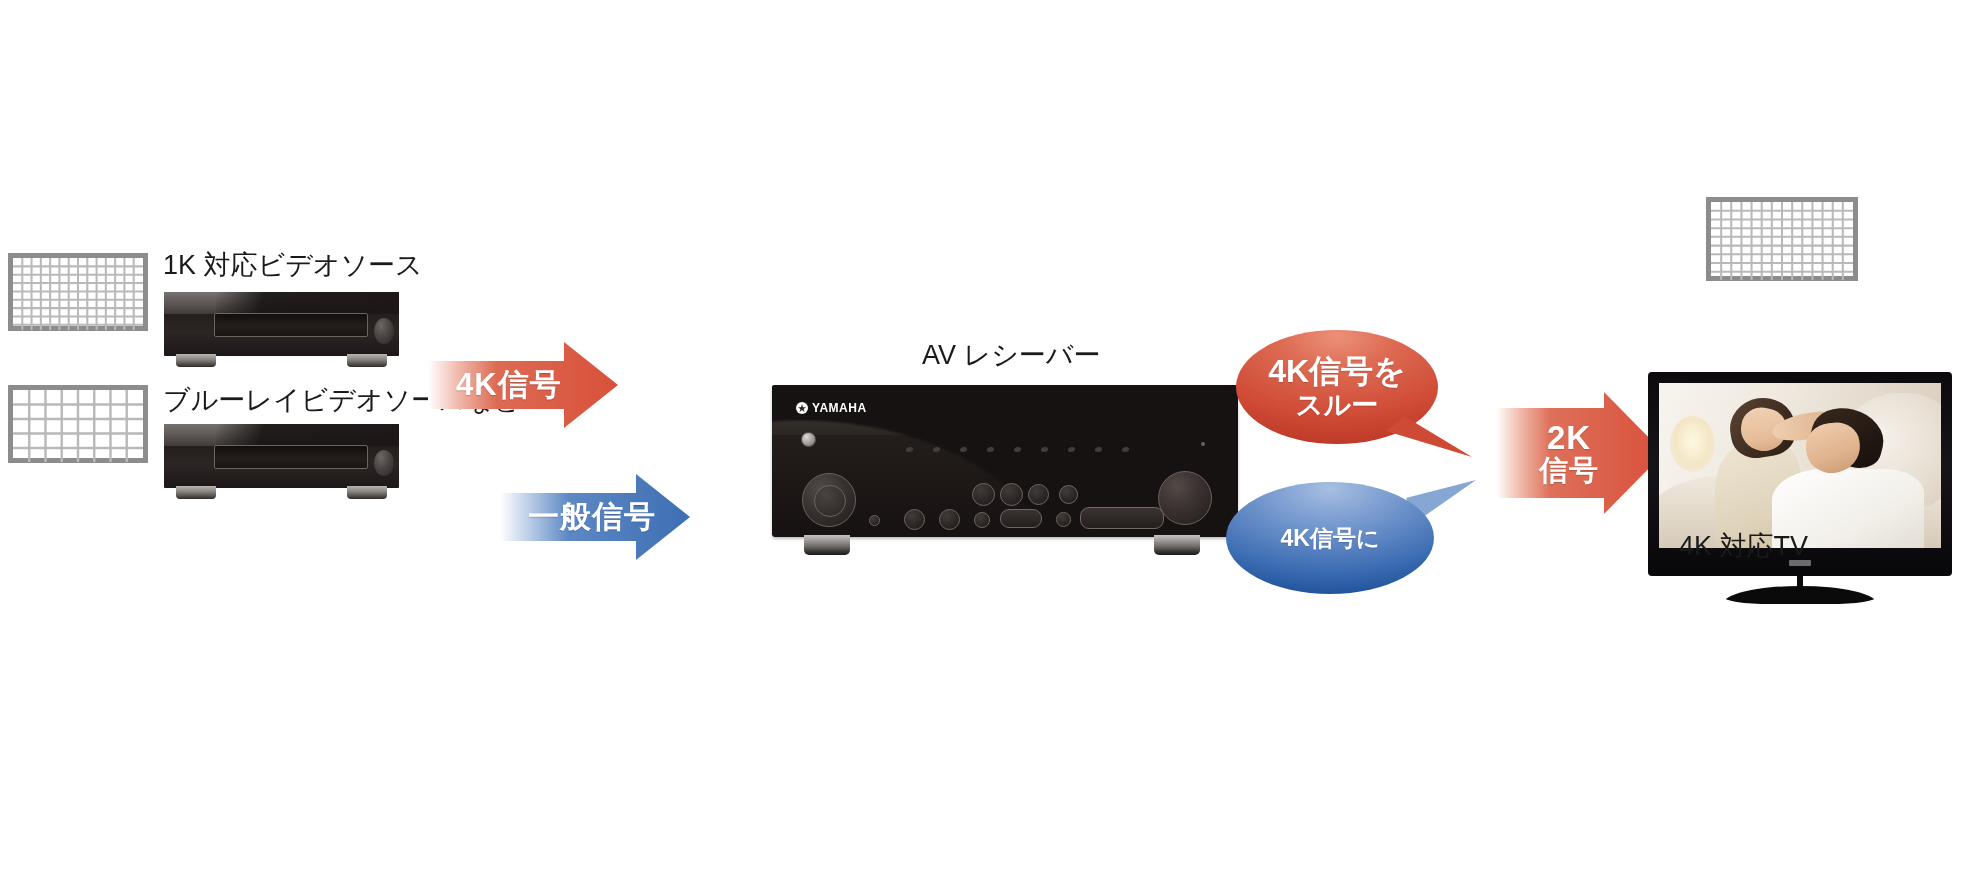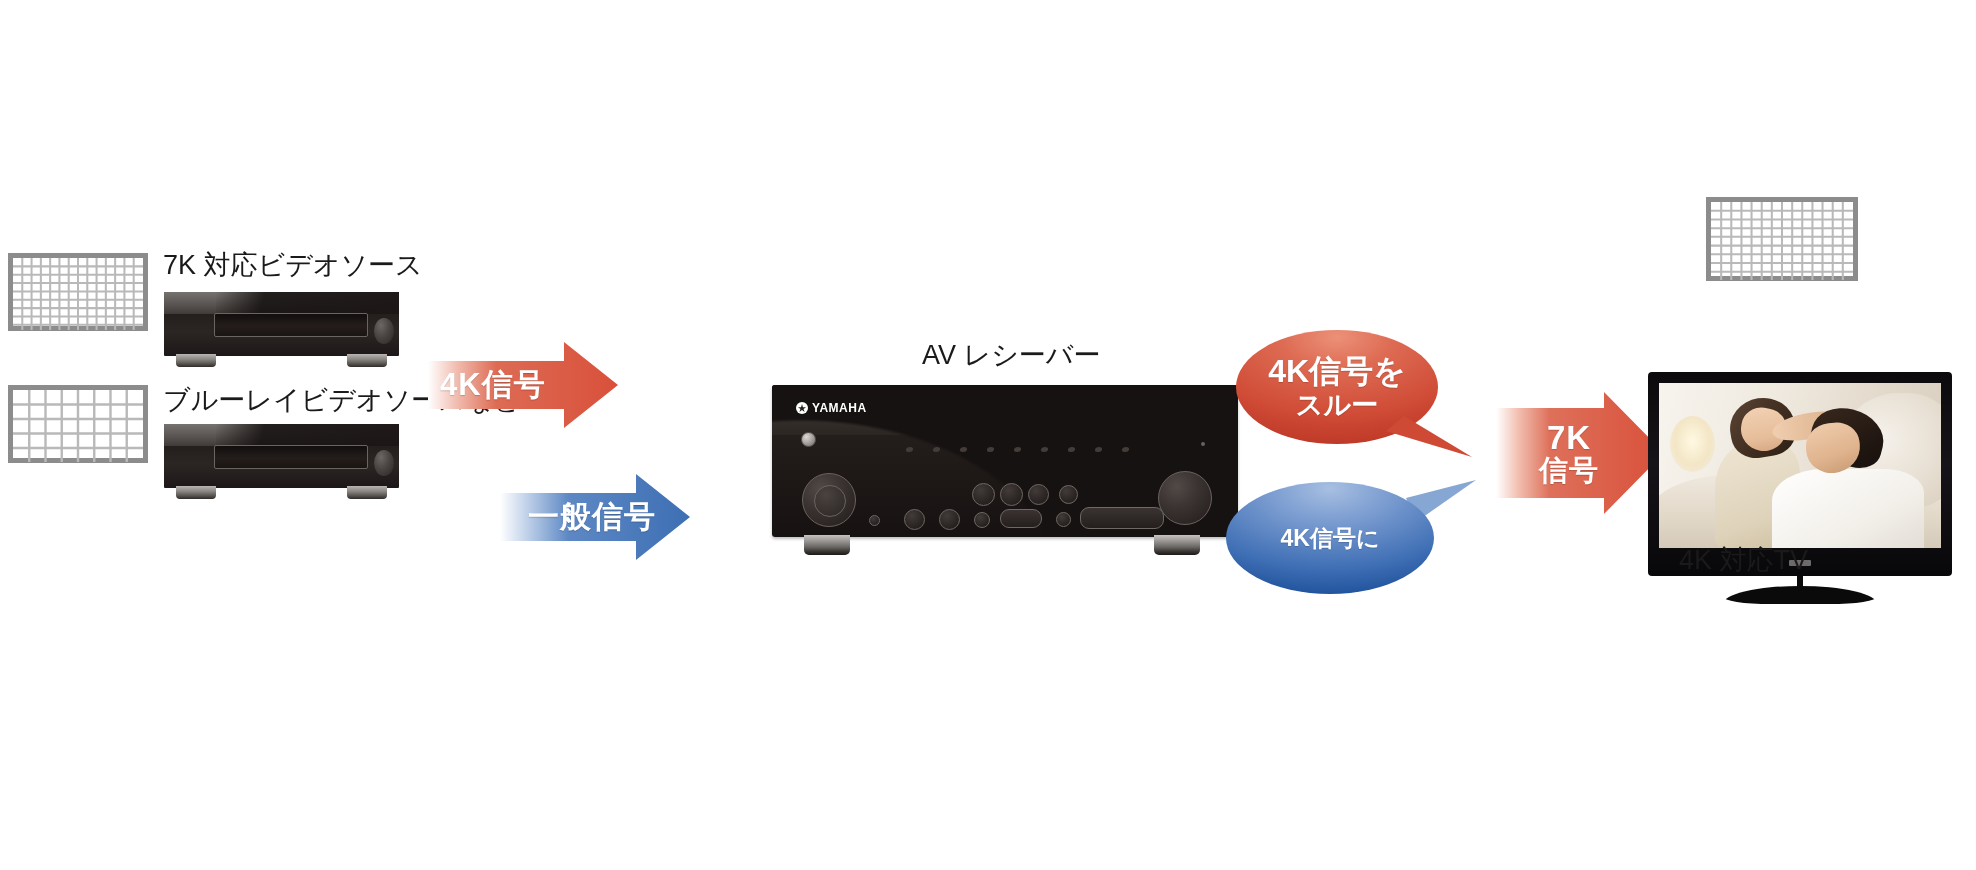--- a/index.html
+++ b/index.html
@@ -390,21 +390,21 @@
         <line x1="0" y1="27" x2="140" y2="27"></line>
           <line x1="0" y1="36" x2="140" y2="36"></line>
         <line x1="0" y1="45" x2="140" y2="45"></line>
           <line x1="0" y1="54" x2="140" y2="54"></line>
         <line x1="0" y1="63" x2="140" y2="63"></line>
           <line x1="0" y1="72" x2="140" y2="72"></line>
       </g>
     </svg>
   </div>
 
-  <div class="caption" style="left:163px; top:247px; font-size:27px;">7K 対応ビデオソース</div>
+  <div class="caption" style="left:163px; top:247px; font-size:27px;">1K 対応ビデオソース</div>
 
   <div class="player" style="left:164px; top:292px; width:235px; height:64px;">
     <div class="body"></div>
     <div class="topface"></div>
     <div class="slot" style="left:50px; top:21px; width:154px;"></div>
     <div class="knob" style="left:210px; top:26px;"></div>
     <div class="foot" style="left:12px;"></div>
     <div class="foot" style="right:12px;"></div>
   </div>
 
@@ -442,21 +442,21 @@
       <defs>
         <linearGradient id="gradRedA" x1="0" y1="0" x2="1" y2="0">
           <stop offset="0%" stop-color="#ffffff"></stop>
           <stop offset="16%" stop-color="#f0b9ab"></stop>
           <stop offset="36%" stop-color="#dd6b54"></stop>
           <stop offset="100%" stop-color="#d9503a"></stop>
         </linearGradient>
       </defs>
       <path d="M0,19 L136,19 L136,0 L190,43 L136,86 L136,67 L0,67 Z" fill="url(#gradRedA)"></path>
     </svg>
-    <div class="arrow-label" style="margin-left:12px; font-size:31px;">4K信号</div>
+    <div class="arrow-label" style="margin-left:28px; font-size:31px;">4K信号</div>
   </div>
 
   <div class="chev-arrow" style="left:500px; top:474px; width:190px; height:86px;">
     <svg width="190" height="86" viewBox="0 0 190 86" style="position:absolute;left:0;top:0;">
       <defs>
         <linearGradient id="gradBlueA" x1="0" y1="0" x2="1" y2="0">
           <stop offset="0%" stop-color="#ffffff"></stop>
           <stop offset="16%" stop-color="#b8cbe6"></stop>
           <stop offset="36%" stop-color="#5d88c4"></stop>
           <stop offset="100%" stop-color="#3d6fb4"></stop>
@@ -552,21 +552,21 @@
         <linearGradient id="gradRedC" x1="0" y1="0" x2="1" y2="0">
           <stop offset="0%" stop-color="#ffffff"></stop>
           <stop offset="13%" stop-color="#f2c0b2"></stop>
           <stop offset="32%" stop-color="#de705a"></stop>
           <stop offset="100%" stop-color="#d9503a"></stop>
         </linearGradient>
       </defs>
       <path d="M0,16 L108,16 L108,0 L168,61 L108,122 L108,106 L0,106 Z" fill="url(#gradRedC)"></path>
     </svg>
     <div style="position:relative; z-index:2; display:flex; flex-direction:column; align-items:center; line-height:1.08; margin-right:22px;">
-      <span class="arrow-label" style="font-size:33px;">7K</span>
+      <span class="arrow-label" style="font-size:33px;">2K</span>
       <span class="arrow-label" style="font-size:29px;">信号</span>
     </div>
   </div>
 
   <div class="grid-icon" id="grid-out-4k" style="left:1706px; top:197px; width:152px; height:84px;">
     <svg class="cells" viewBox="0 0 152 84" preserveAspectRatio="none">
       <g stroke="#b9b9b9" stroke-width="2.2">
         <line x1="10.9" y1="0" x2="10.9" y2="84"></line>
           <line x1="21.7" y1="0" x2="21.7" y2="84"></line>
         <line x1="32.6" y1="0" x2="32.6" y2="84"></line>
@@ -608,15 +608,15 @@
           <div class="man-hair"></div>
           <div class="man-face"></div>
         </div>
       </div>
       <div class="ir" style="bottom:10px;"></div>
     </div>
     <div class="standneck" style="top:204px;"></div>
     <div class="standbase" style="top:214px;"></div>
   </div>
 
-  <div class="caption" style="left:1679px; top:462px; font-size:27px; transform:translateY(80px);">4K 対応TV</div>
+  <div class="caption" style="left:1679px; top:448px; font-size:27px; transform:translateY(80px);">4K 対応TV</div>
 
 </div>
 
 </body></html>

